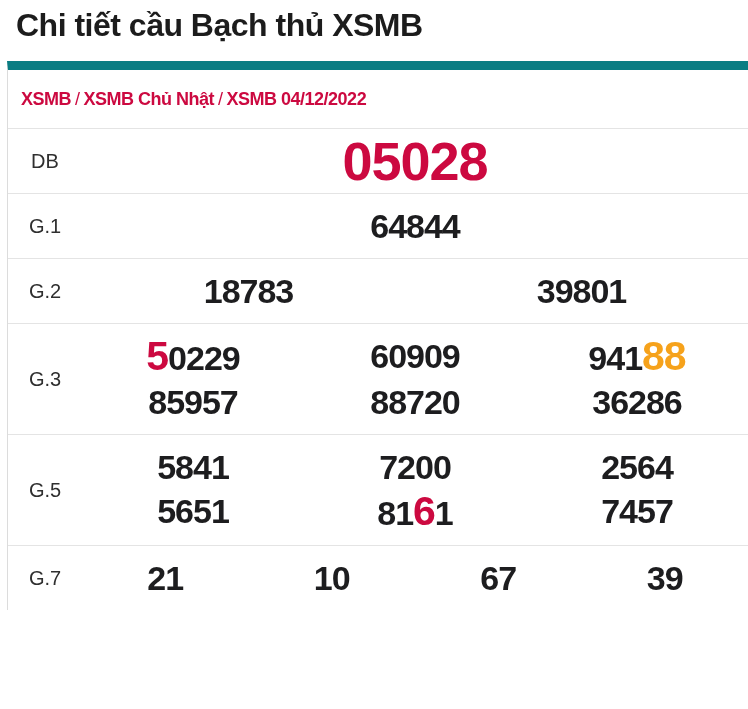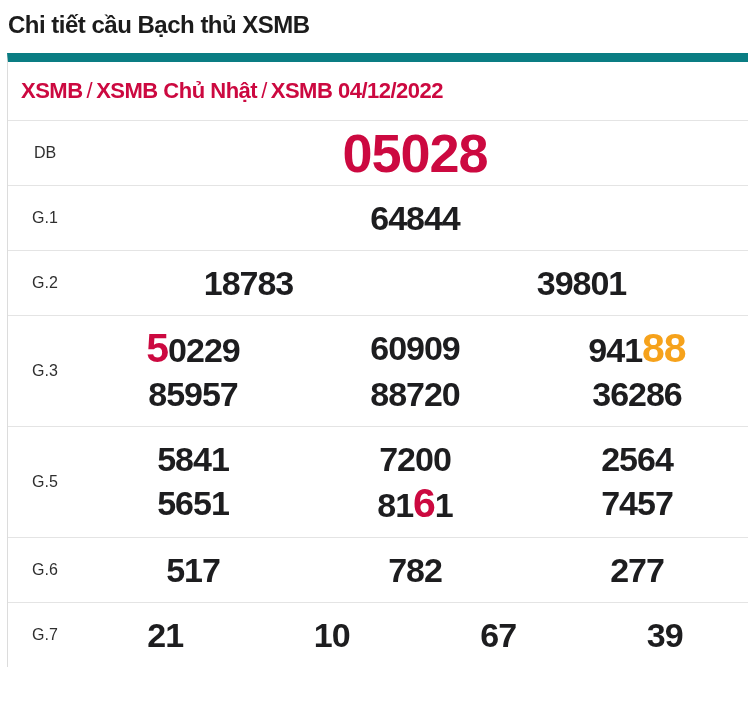--- a/index.html
+++ b/index.html
@@ -6,40 +6,40 @@
     --teal:#0a7d83; --red:#cc0940; --orange:#f6a21b;
     --ink:#1d1d1f; --line:#e4e4e4;
   }
   *{box-sizing:border-box;}
   html,body{margin:0;padding:0;}
   body{
     width:748px;height:709px;overflow:hidden;background:#fff;
     font-family:"Liberation Sans",sans-serif;
   }
   .page-title{
-    margin:0;padding:11px 8px 14px 8px;
-    font-size:24px;line-height:28px;font-weight:700;
+    margin:8px;padding:3px 8px 14px 8px;
+    font-size:32px;line-height:28px;font-weight:700;
     letter-spacing:-0.5px;color:#1c1c1c;
   }
   .panel{
     margin-left:7px;
     border-top:9px solid var(--teal);
     border-left:1px solid #dcdcdc;
   }
   .breadcrumb{
     padding:16px 0 16px 13px;
-    font-size:22px;line-height:26px;font-weight:700;letter-spacing:-0.5px;
+    font-size:18px;line-height:26px;font-weight:700;letter-spacing:-0.5px;
   }
   .crumb{color:var(--red);text-decoration:none;cursor:pointer;}
   .sep{color:var(--red);font-weight:400;padding:0 4px;}
   table.results{width:100%;border-collapse:collapse;}
   table.results td{border-top:1px solid var(--line);}
   td.label{
     width:74px;text-align:center;vertical-align:middle;
-    font-size:16px;color:#2f2f2f;
+    font-size:20px;color:#2f2f2f;
   }
   td.values{padding:10px 0;vertical-align:middle;}
   .line{display:flex;}
   .val{
     flex:1 1 0;text-align:center;
     font-size:34px;line-height:44px;font-weight:700;
     letter-spacing:-1px;color:var(--ink);white-space:nowrap;
   }
   .seg.red{color:var(--red);}
   .seg.orange{color:var(--orange);}
@@ -104,30 +104,20 @@
                 <span class="val"><span class="seg">2564</span></span>
               </div>
               <div class="line">
                 <span class="val"><span class="seg">5651</span></span>
                 <span class="val"><span class="seg">81</span><span class="seg red big">6</span><span class="seg">1</span></span>
                 <span class="val"><span class="seg">7457</span></span>
               </div>
             </td>
           </tr>
           <tr>
-            <td class="label">G.6</td>
-            <td class="values">
-              <div class="line">
-                <span class="val"><span class="seg">517</span></span>
-                <span class="val"><span class="seg">782</span></span>
-                <span class="val"><span class="seg">277</span></span>
-              </div>
-            </td>
-          </tr>
-          <tr>
             <td class="label">G.7</td>
             <td class="values">
               <div class="line">
                 <span class="val"><span class="seg">21</span></span>
                 <span class="val"><span class="seg">10</span></span>
                 <span class="val"><span class="seg">67</span></span>
                 <span class="val"><span class="seg">39</span></span>
               </div>
             </td>
           </tr>

